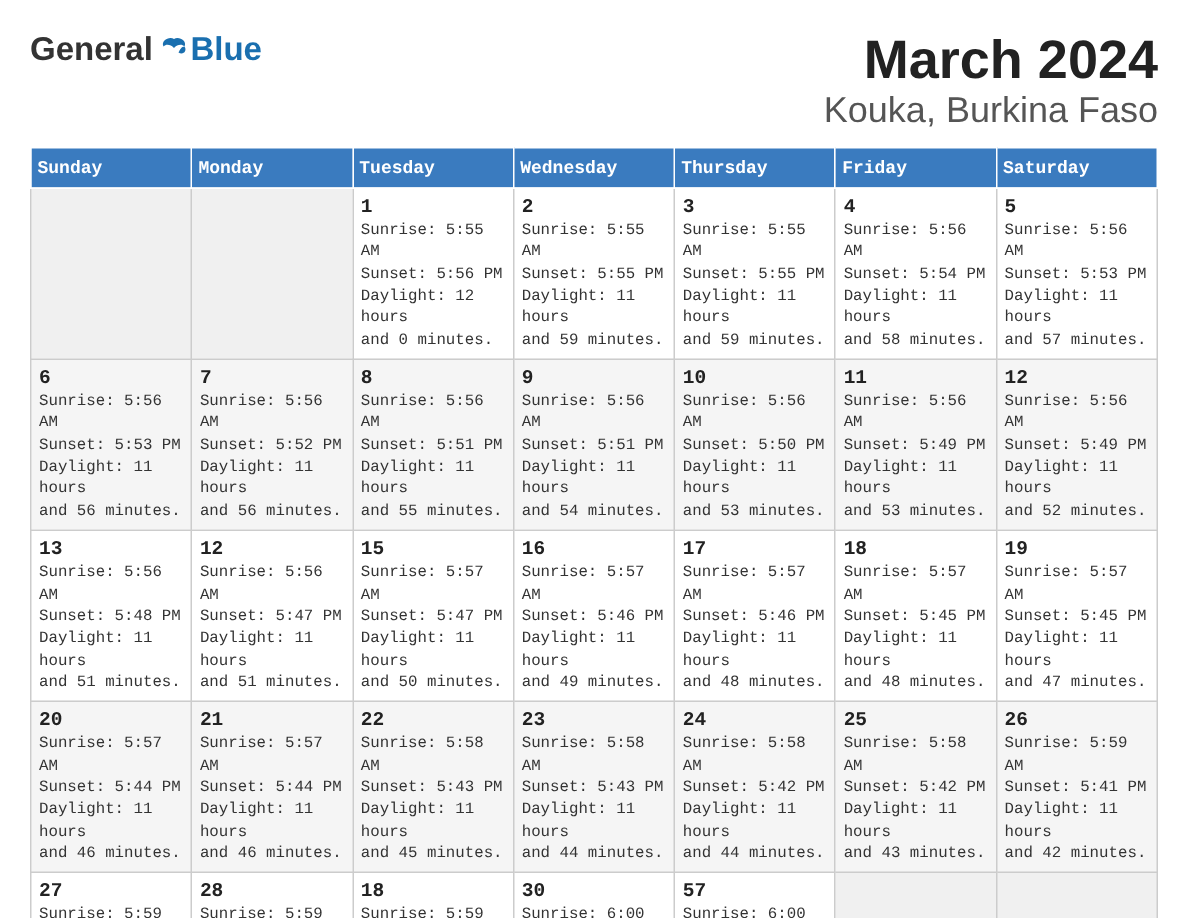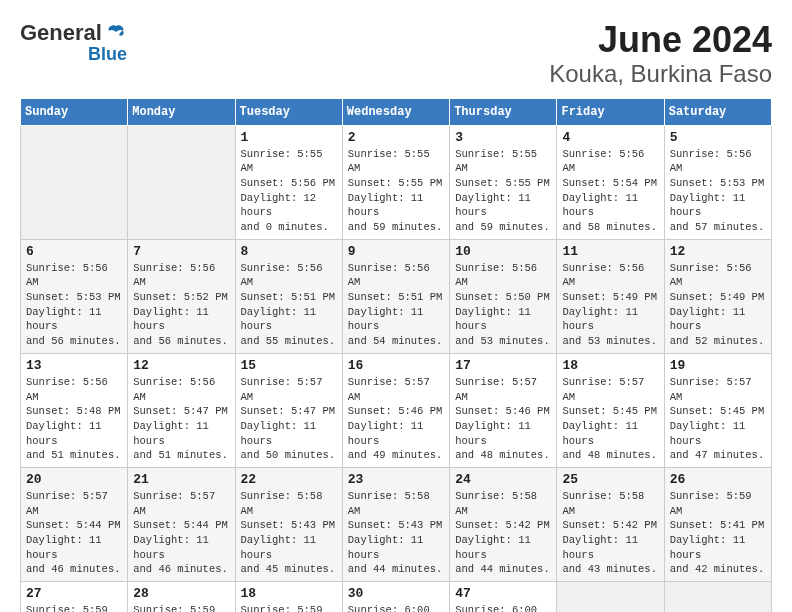--- a/index.html
+++ b/index.html
@@ -81,34 +81,34 @@
       line-height: 1.4;
     }
     .row-even td { background: #efefef; }
   </style>
 </head>
 <body>
 
 <div class="header">
   <div class="logo">
     <div class="logo-row">
-      <div style="display:flex;flex-direction:column;align-items:flex-end;">
+      <div style="display:flex;flex-direction:row;align-items:center;">
         <div style="display:flex;align-items:center;gap:3px;">
           <span style="font-size:22px;font-weight:bold;color:#333;">General</span>
           <svg width="22" height="22" viewBox="0 0 22 22">
             <path d="M11 4 C14 2, 20 5, 18 9 C16 7, 13 8, 11 10 C9 8, 6 7, 4 9 C2 5, 8 2, 11 4Z" fill="#1a6faf"></path>
             <path d="M18 9 C20 12, 17 15, 14 13 C15 11, 16 9, 18 9Z" fill="#1a6faf"></path>
           </svg>
         </div>
-        <span style="font-size:18px;font-weight:bold;color:#1a6faf;line-height:0.9;">Blue</span>
+        <span style="font-size:22px;font-weight:bold;color:#1a6faf;line-height:0.9;">Blue</span>
       </div>
     </div>
   </div>
   <div class="title-block">
-    <div class="month-title">June 2024</div>
+    <div class="month-title">March 2024</div>
     <div class="location-title">Kouka, Burkina Faso</div>
   </div>
 </div>
 
 <table class="calendar">
   <thead>
     <tr>
     <th>Sunday</th>
         <th>Monday</th>
         <th>Tuesday</th>
@@ -334,21 +334,21 @@
 and 40 minutes.</div>
         </td>
         <td>
           <span class="day-num">30</span>
           <div class="day-info" style="white-space: pre-line;">Sunrise: 6:00 AM
 Sunset: 5:40 PM
 Daylight: 11 hours
 and 40 minutes.</div>
         </td>
         <td>
-          <span class="day-num">47</span>
+          <span class="day-num">57</span>
           <div class="day-info" style="white-space: pre-line;">Sunrise: 6:00 AM
 Sunset: 5:39 PM
 Daylight: 11 hours
 and 39 minutes.</div>
         </td>
         <td class="empty"></td>
         <td class="empty"></td>
       </tr>
     </tbody>
 </table>

